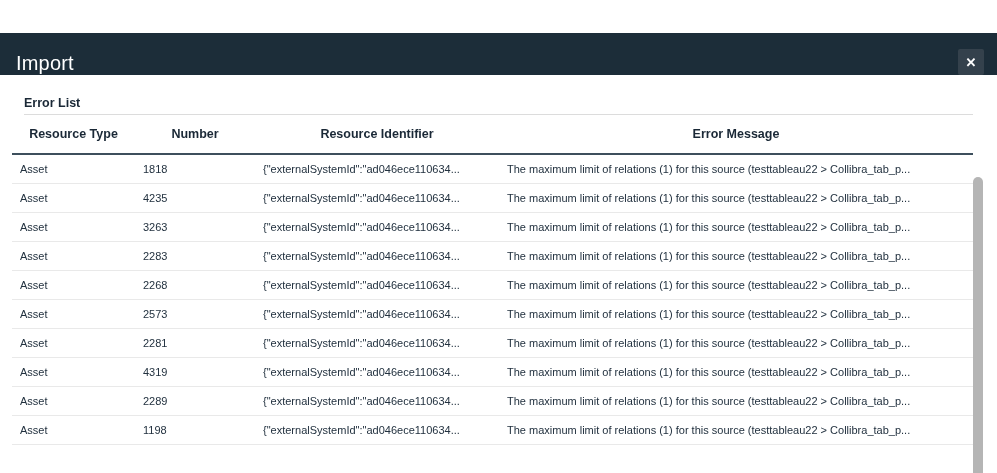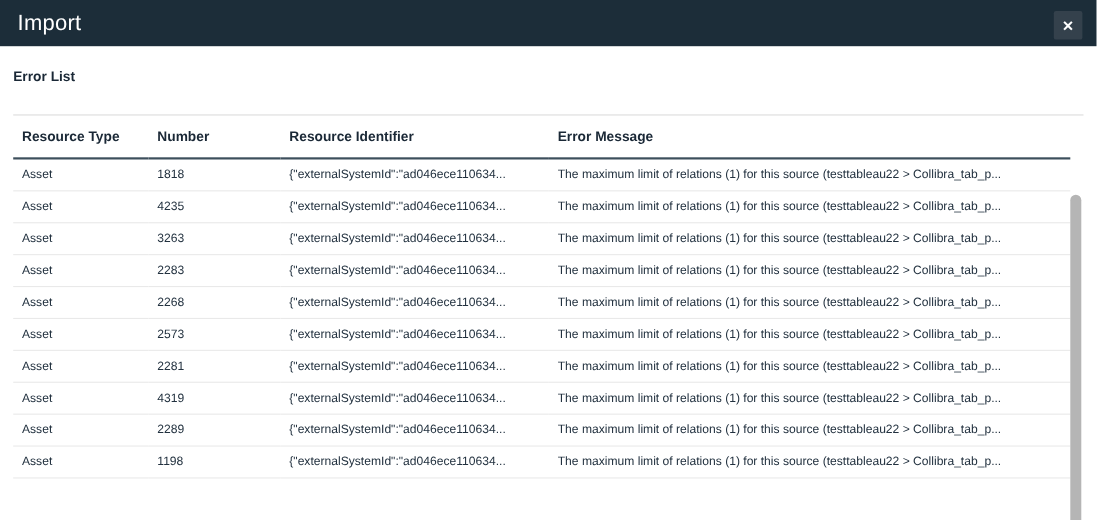--- a/index.html
+++ b/index.html
@@ -16,57 +16,58 @@
   html,body{margin:0;padding:0;}
   body{
     width:997px;height:473px;overflow:hidden;position:relative;
     background:#fff;
     font-family:"Liberation Sans", sans-serif;
     color:var(--text);
   }
   .modal-header{
     height:42px;
     background:var(--header-bg);
-    display:flex;align-items:flex-start;
+    display:flex;align-items:flex-end;
     padding:10px 13px 0 16px;
+    margin-top:33px;
   }
   .modal-title{
     margin:0;
     font-size:20px;font-weight:400;color:#ffffff;letter-spacing:.2px;
   }
   .close-btn{
     margin-left:auto;
     width:26px;height:26px;
     background:var(--close-button-bg);
     border:none;border-radius:2px;
     color:#ffffff;font-size:13px;font-weight:700;line-height:1;
     display:flex;align-items:center;justify-content:center;
     cursor:pointer;
     font-family:"Liberation Sans", sans-serif;
   }
   .content{padding:0 12px;}
   .section-heading{
-    margin:21px 0 0;
+    margin:21px 12px 0;
     font-size:12.5px;font-weight:700;color:var(--heading-text);
-    padding-bottom:27px;
+    padding-bottom:4px;
     border-bottom:1px solid var(--divider);
   }
   .count-row{
     padding:18px 0 15px 16px;
     font-size:13px;color:var(--text);
     border-bottom:1px solid var(--divider);
     white-space:pre-wrap;
   }
   table.error-table{
     border-collapse:collapse;
     table-layout:fixed;
     width:calc(100% - 12px);
   }
   .error-table th{
-    text-align:left;vertical-align:middle;
+    text-align:center;vertical-align:middle;
     font-size:12.5px;font-weight:700;color:var(--heading-text);
     height:39px;padding:0 8px;
     border-bottom:2px solid var(--header-border);
     white-space:nowrap;overflow:hidden;
   }
   .error-table td{
     font-size:11px;color:var(--text);
     height:29px;padding:0 8px;vertical-align:middle;
     border-bottom:1px solid var(--row-border);
     white-space:nowrap;overflow:hidden;

